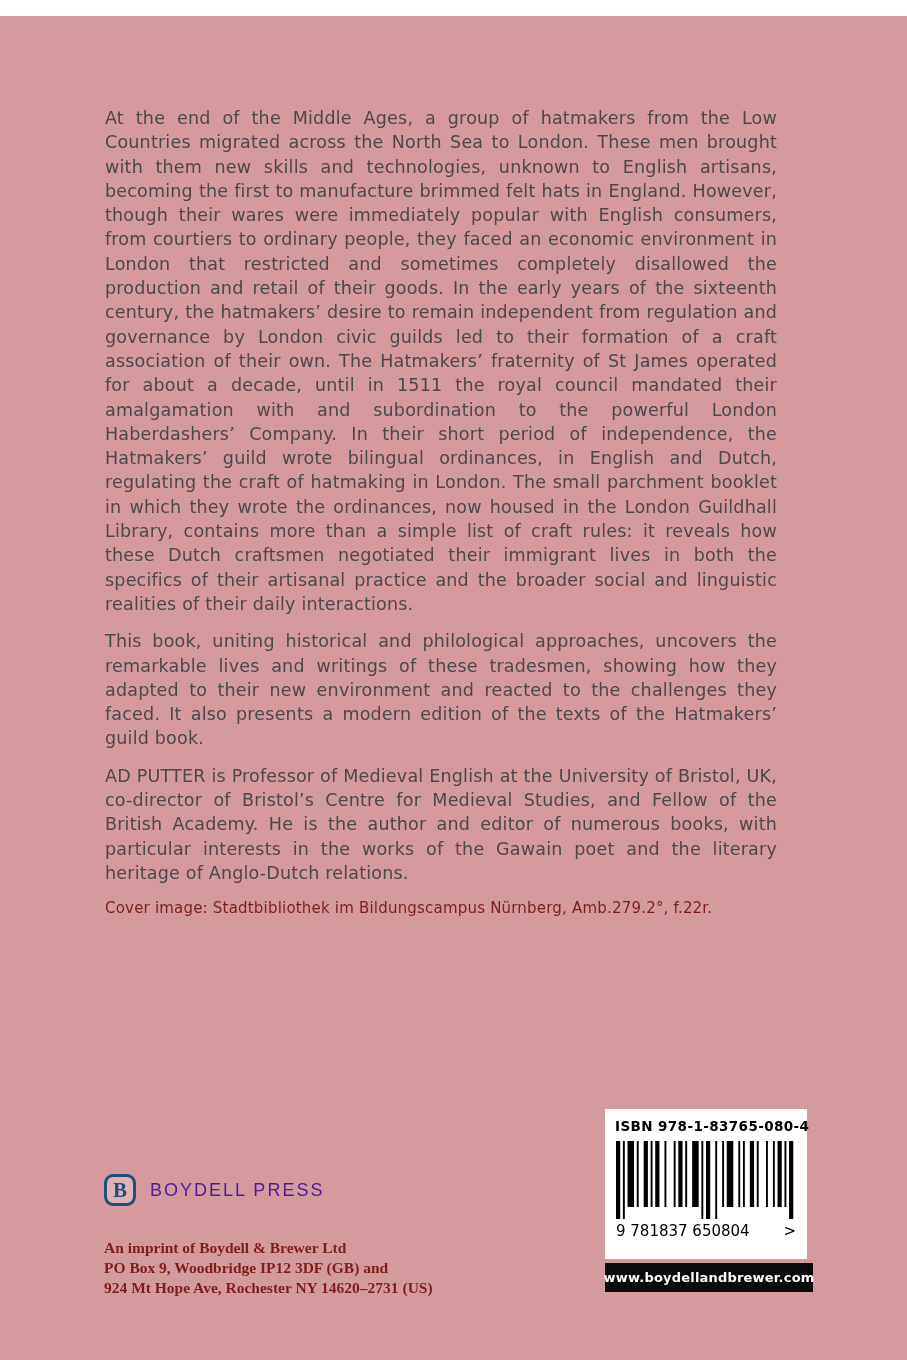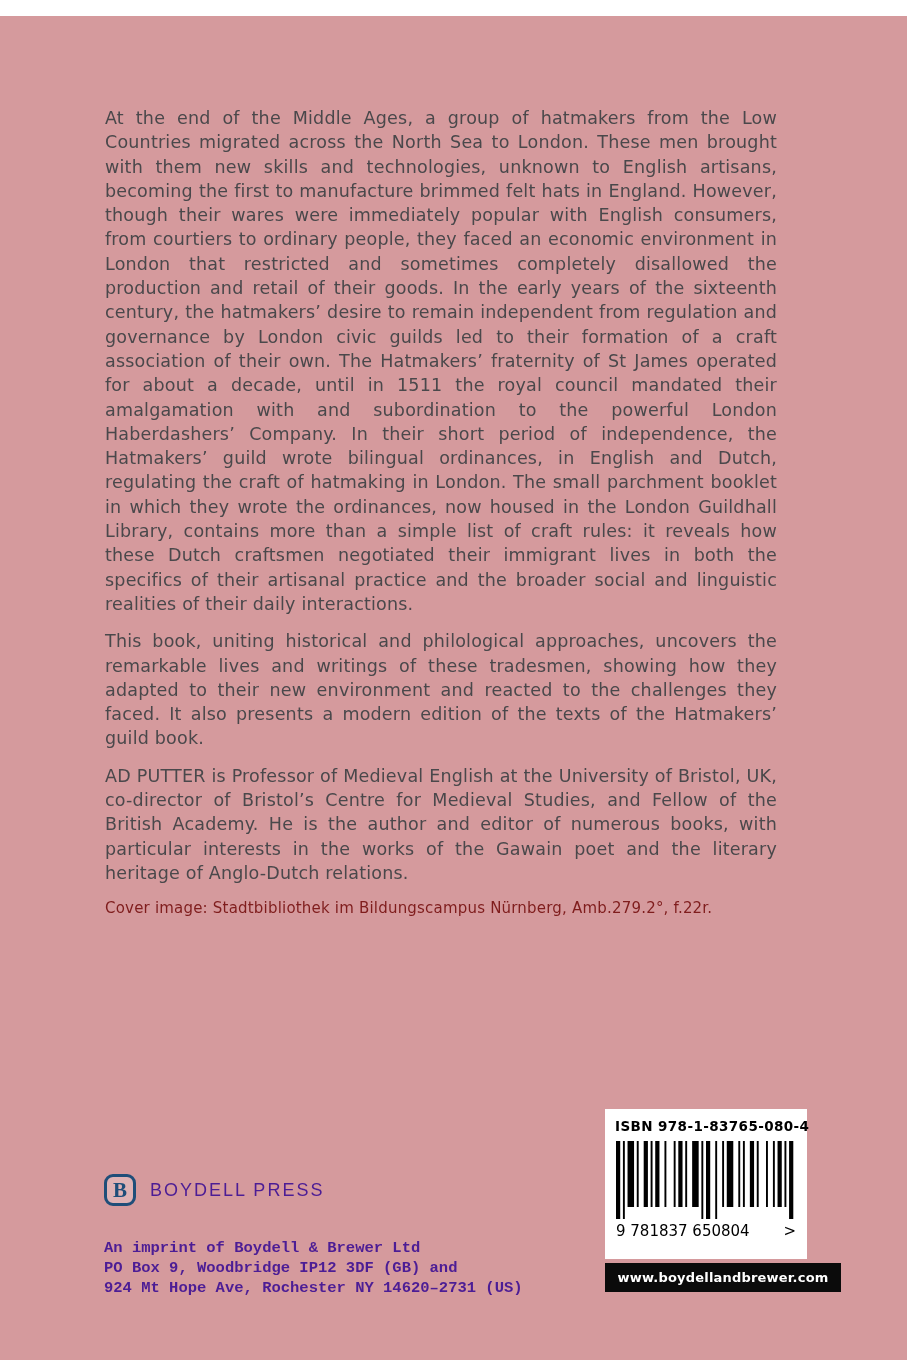--- a/index.html
+++ b/index.html
@@ -52,25 +52,25 @@
     box-sizing:border-box;
   }
   .publisher-name {
     font-family:Liberation Sans, sans-serif;
     font-size:18px;
     letter-spacing:2px;
     color:#4c1d95;
   }
   .imprint {
     position:absolute; left:104px; top:1222px;
-    font-family:Liberation Mono, monospace;
+    font-family:Liberation Serif, serif;
     font-weight:bold;
     font-size:15.5px;
     line-height:20px;
-    color:#4c1d95;
+    color:#7f1d1d;
   }
   .imprint div { margin:0; }
   .barcode-box {
     position:absolute; left:605px; top:1093px;
     width:202px; height:150px;
     background:#ffffff;
     box-sizing:border-box;
     padding:9px 10px 5px 10px;
     text-align:center;
   }
@@ -88,21 +88,21 @@
     justify-content:space-between;
     align-items:baseline;
     font-size:15px;
     color:#000;
     margin-top:3px;
     padding:0 1px;
     white-space:nowrap;
   }
   .web-strip {
     position:absolute; left:605px; top:1247px;
-    width:236px; height:29px;
+    width:208px; height:29px;
     background:#0b0b0b;
     color:#ffffff;
     display:flex; align-items:center; justify-content:center;
     font-size:13px;
     font-weight:bold;
     letter-spacing:0.2px;
   }
 </style>
 </head>
 <body>

